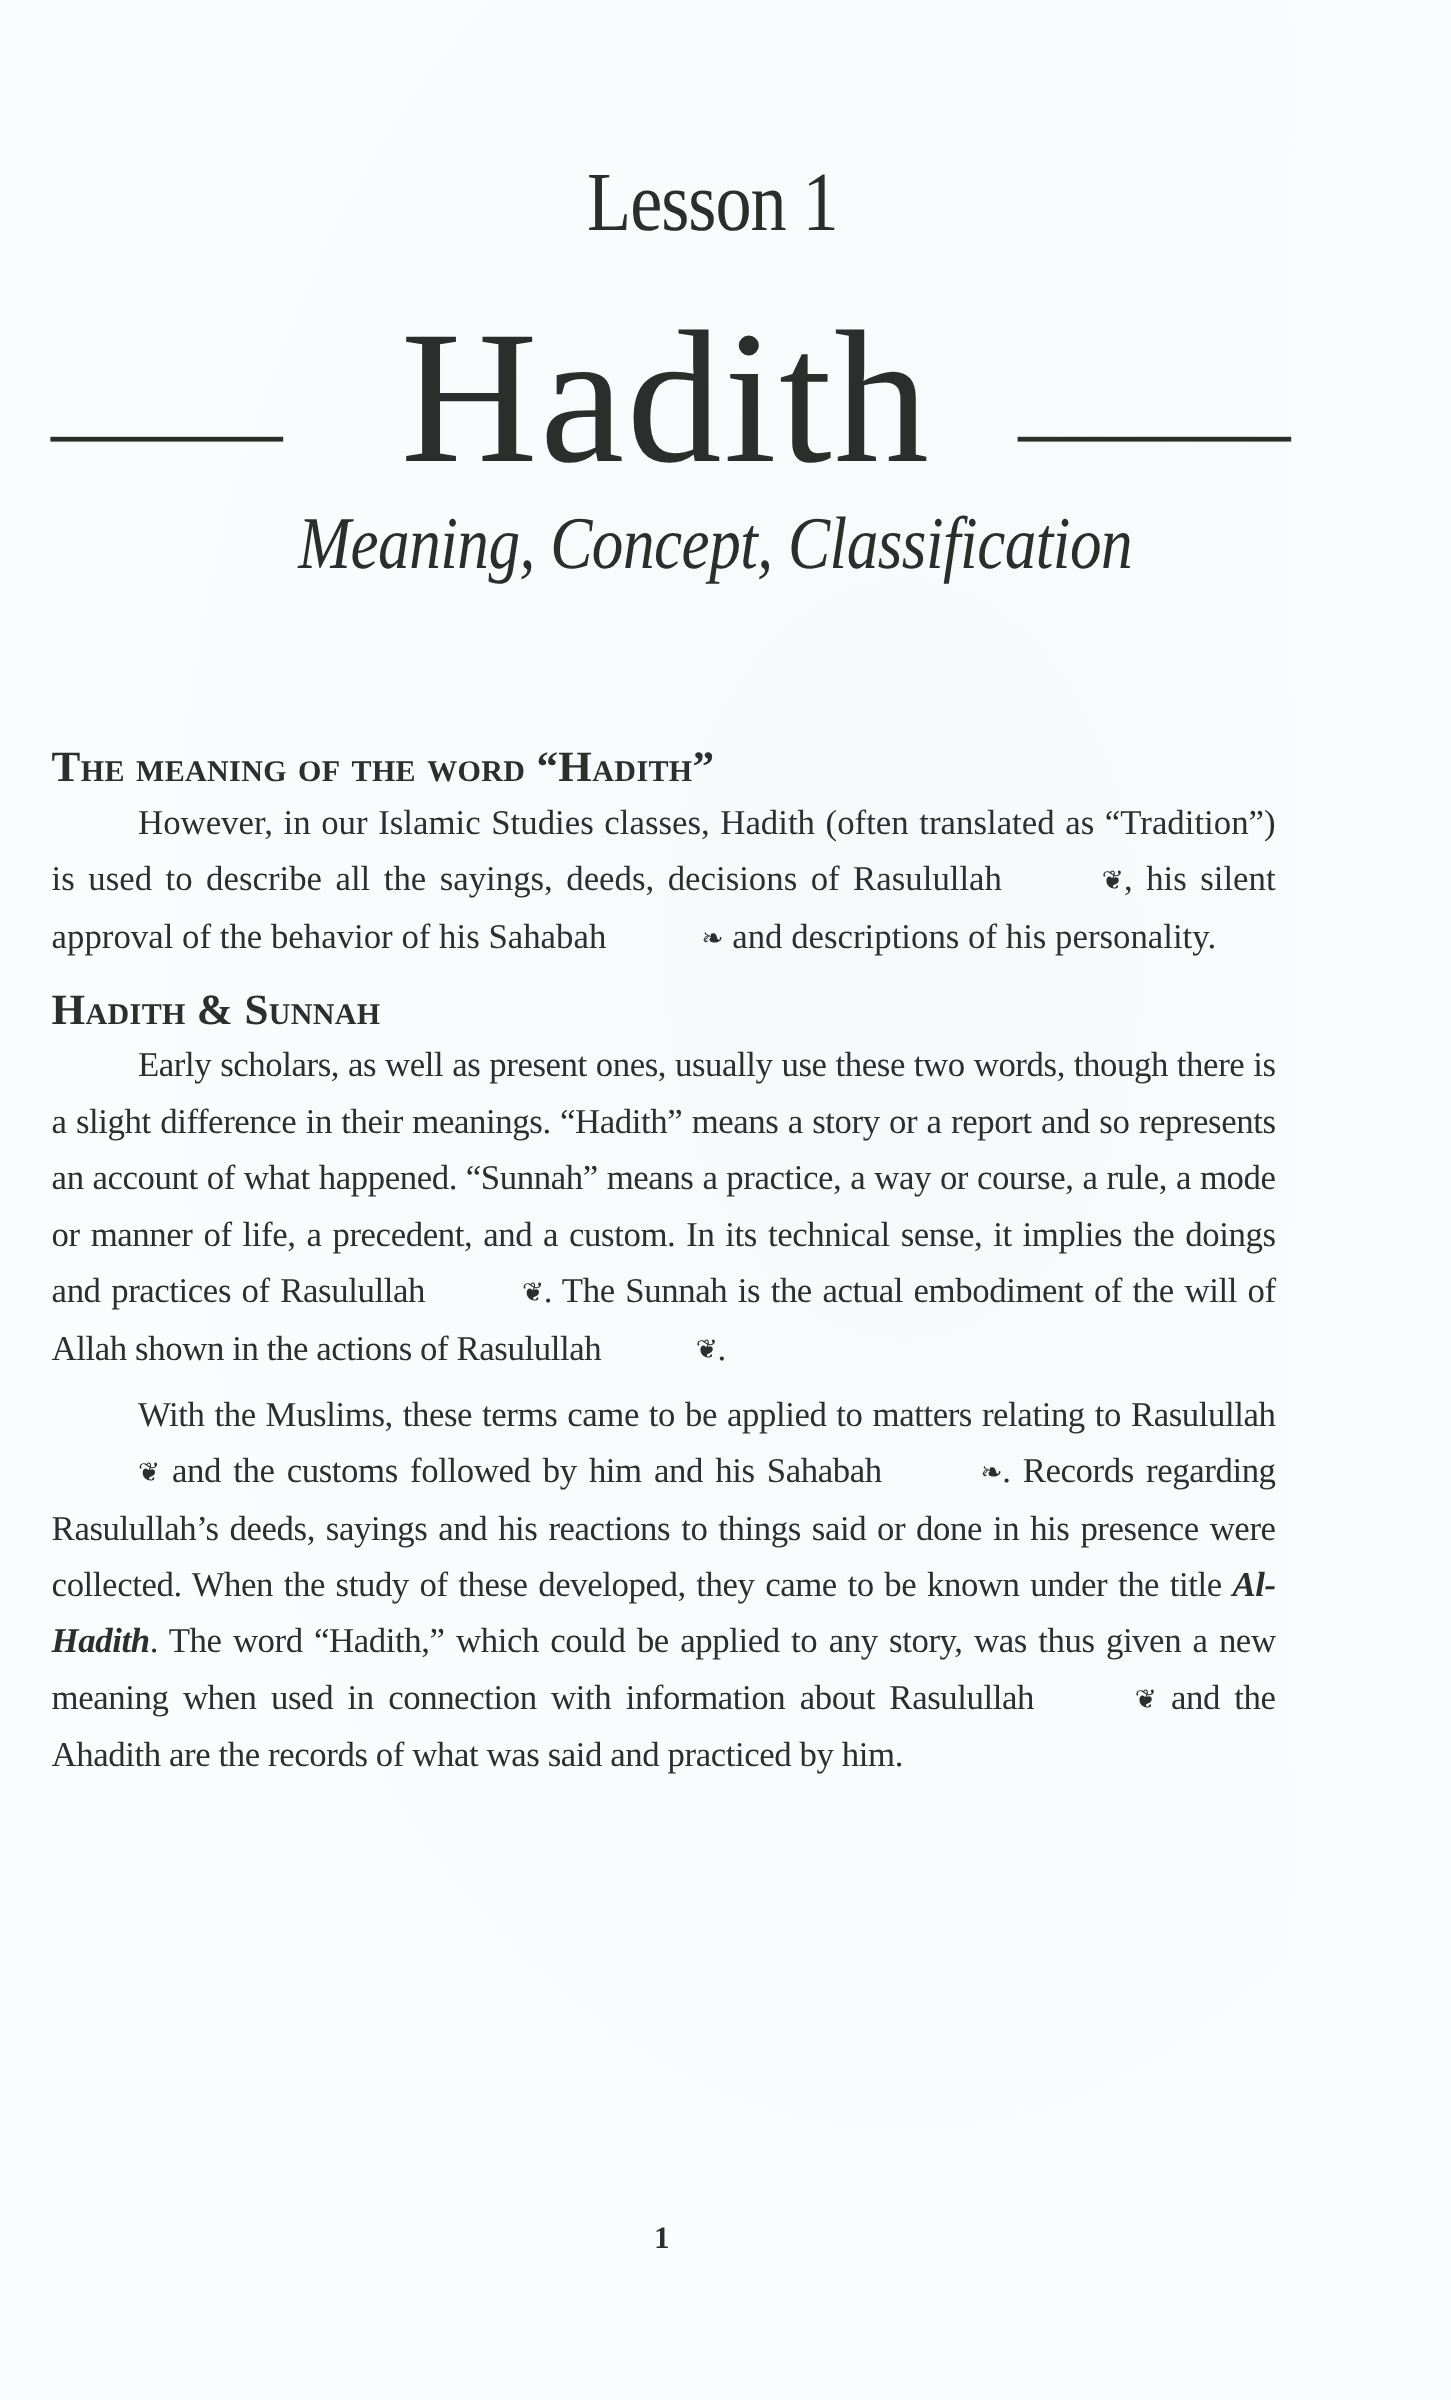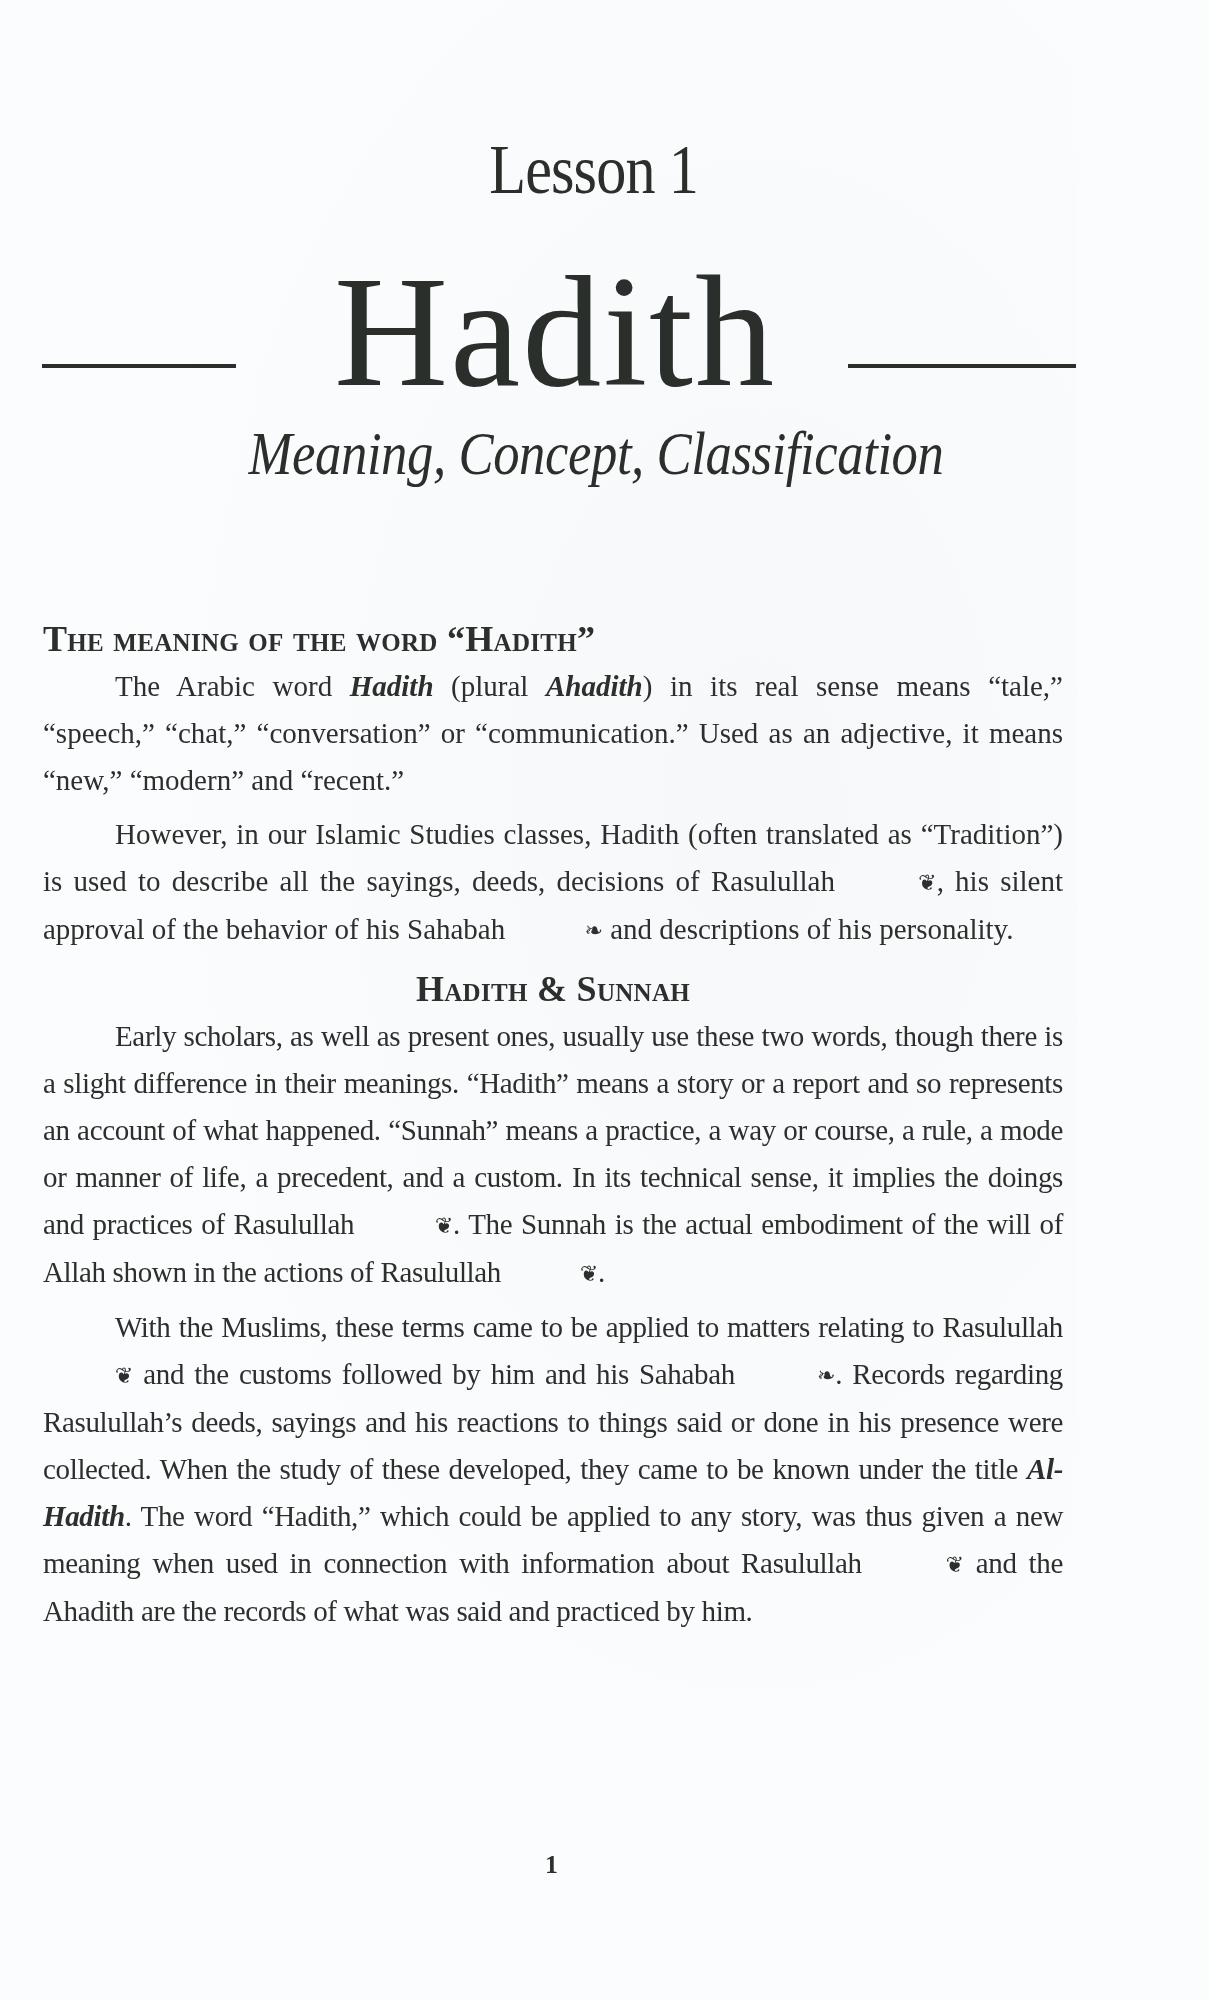--- a/index.html
+++ b/index.html
@@ -97,21 +97,21 @@
     color: #2b302d;
   }
   .section-heading {
     font-weight: bold;
     font-variant: small-caps;
     font-size: 36px;
     letter-spacing: 0.3px;
     margin: 0;
     line-height: 47px;
   }
-  .section-heading.second { margin-top: 12px; text-align: center; }
+  .section-heading.second { margin-top: 12px; }
   .para {
     margin: 0 0 7px 0;
     text-indent: 72px;
     text-align: justify;
   }
   .para.narrow { letter-spacing: -0.35px; }
   .honorific {
     font-family: "DejaVu Sans", sans-serif;
     font-size: 22px;
     display: inline-block;
@@ -140,21 +140,20 @@
   <div class="title-row">
     <div class="title-rule left"></div>
     <div class="main-title">Hadith</div>
     <div class="title-rule right"></div>
   </div>
 
   <div class="subtitle">Meaning, Concept, Classification</div>
 
   <div class="content">
     <h2 class="section-heading">The meaning of the word “Hadith”</h2>
-    <p class="para">The Arabic word <span class="em">Hadith</span> (plural <span class="em">Ahadith</span>) in its real sense means “tale,” “speech,” “chat,” “conversation” or “communication.” Used as an adjective, it means “new,” “modern” and “recent.”</p>
     <p class="para">However, in our Islamic Studies classes, Hadith (often translated as “Tradition”) is used to describe all the sayings, deeds, decisions of Rasulullah <span class="honorific">❦</span>, his silent approval of the behavior of his Sahabah <span class="honorific">❧</span> and descriptions of his personality.</p>
 
     <h2 class="section-heading second">Hadith &amp; Sunnah</h2>
     <p class="para narrow">Early scholars, as well as present ones, usually use these two words, though there is a slight difference in their meanings. “Hadith” means a story or a report and so represents an account of what happened. “Sunnah” means a practice, a way or course, a rule, a mode or manner of life, a precedent, and a custom.  In its technical sense, it implies the doings and practices of Rasulullah <span class="honorific">❦</span>. The Sunnah is the actual embodiment of the will of Allah shown in the actions of Rasulullah <span class="honorific">❦</span>.</p>
     <p class="para narrow">With the Muslims, these terms came to be applied to matters relating to Rasulullah <span class="honorific">❦</span> and the customs followed by him and his Sahabah <span class="honorific">❧</span>. Records regarding Rasulullah’s deeds, sayings and his reactions to things said or done in his presence were collected. When the study of these developed, they came to be known under the title <span class="em">Al-Hadith</span>. The word “Hadith,” which could be applied to any story, was thus given a new meaning when used in connection with information about Rasulullah <span class="honorific">❦</span> and the Ahadith are the records of what was said and practiced by him.</p>
   </div>
 
   <div class="page-number">1</div>
 </div>
 

